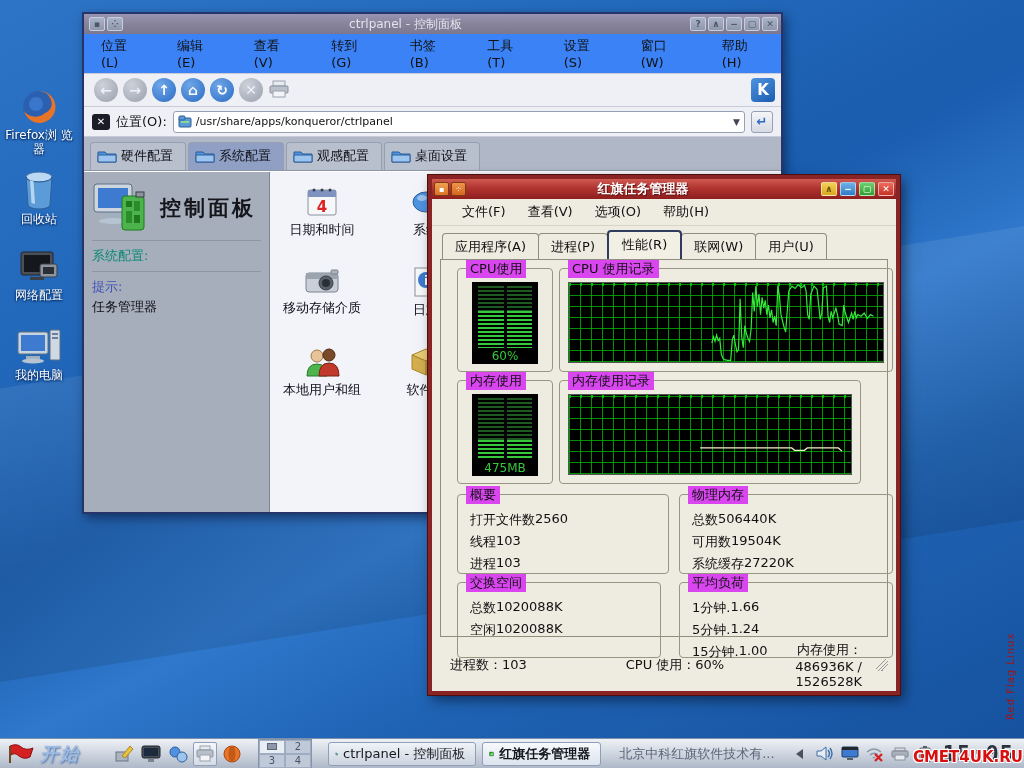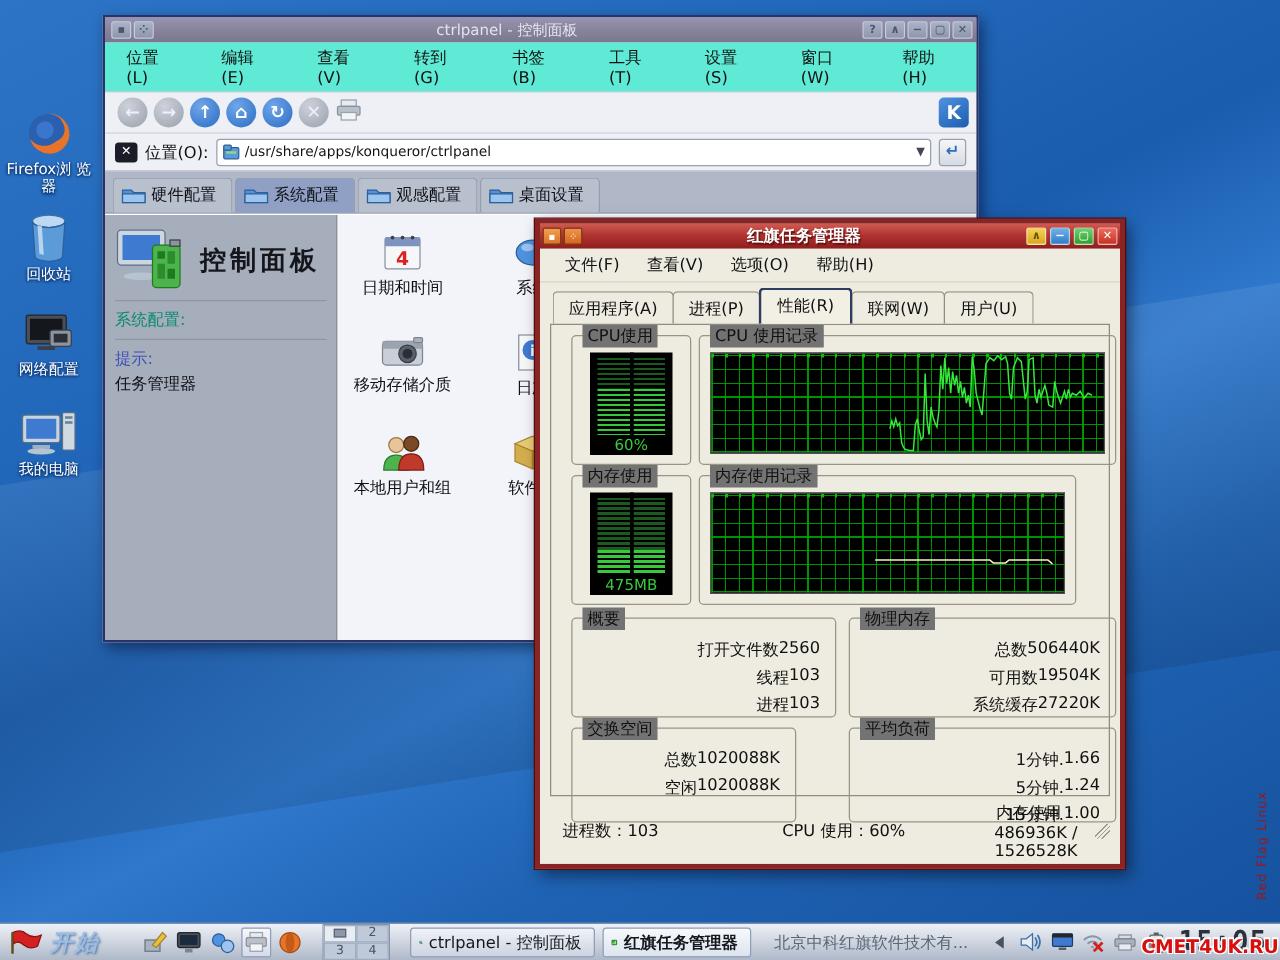--- a/index.html
+++ b/index.html
@@ -31,21 +31,21 @@
   .konq { position:absolute; left:82px; top:12px; width:701px; height:502px; z-index:10;
     border:2px solid #25356b; background:#eef0f5; box-shadow:3px 4px 10px rgba(0,0,20,.45);
     display:flex; flex-direction:column; }
   .konq-titlebar { height:20px; flex:0 0 20px; display:flex; align-items:center; padding:0 3px;
     background:linear-gradient(180deg,#98a); background:linear-gradient(180deg,#9894b2 0%, #868299 55%, #7b7790 100%); }
   .konq-title { flex:1; text-align:center; color:#e3e3ec; font-size:12px; }
   .tbtn { width:16px; height:14px; margin-left:2px; display:inline-flex; align-items:center; justify-content:center;
     background:linear-gradient(180deg,#a9b2c6,#8e97ad); border:1px solid #c6cdde; border-radius:2px;
     color:#4d5669; font-size:9px; font-weight:bold; line-height:1; cursor:pointer; }
   .konq-menubar { flex:0 0 26px; display:flex; align-items:center; gap:18px; padding:0 8px;
-    background:#5eead4; border-bottom:1px solid #c9ccd8; color:#111; }
+    background:#3b82f6; border-bottom:1px solid #c9ccd8; color:#111; }
   .konq-menubar span { padding:3px 9px; cursor:pointer; }
   .konq-toolbar { flex:0 0 33px; display:flex; align-items:center; gap:5px; padding:0 6px 0 10px;
     background:#eef0f5; border-bottom:1px solid #c9ccd8; }
   .ticon { width:24px; height:24px; border-radius:50%; display:inline-flex; align-items:center; justify-content:center;
     color:#fff; font-size:14px; font-weight:bold; cursor:pointer; }
   .ticon.dis { background:radial-gradient(circle at 35% 30%, #cdd2da, #9aa0ac); color:#eef; }
   .ticon.act { background:radial-gradient(circle at 35% 30%, #6fa6e8, #2b6cc4); }
   .tspacer { flex:1; }
   .kde-logo { width:24px; height:24px; border-radius:4px; background:linear-gradient(145deg,#4f93e0,#1c5cb0);
     color:#fff; font-weight:bold; font-size:15px; display:flex; align-items:center; justify-content:center; cursor:pointer; }
@@ -89,47 +89,47 @@
     display:inline-flex; align-items:center; justify-content:center; cursor:pointer; font-size:8px; color:#fff; }
   .tm-ico.a { background:linear-gradient(#f2a050,#d9732a); }
   .tm-ico.b { background:linear-gradient(#f0944a,#d4651f); letter-spacing:0; }
   .tm-title { flex:1; text-align:center; color:#fff; font-weight:bold; font-size:13px; text-shadow:1px 1px 1px #5c1010; }
   .tm-btn { width:16px; height:14px; margin-left:3px; border-radius:2px; border:1px solid rgba(255,255,255,.55);
     display:inline-flex; align-items:center; justify-content:center; font-size:9px; font-weight:bold; color:#fff; cursor:pointer; }
   .tm-btn.shade { background:linear-gradient(#f3d055,#d8a81e); color:#6b5200; }
   .tm-btn.min { background:linear-gradient(#6fb1e8,#2f7cc4); }
   .tm-btn.max { background:linear-gradient(#6fd06f,#2f9e2f); }
   .tm-btn.close { background:linear-gradient(#ef6a5a,#c43326); }
-  .tm-menubar { flex:0 0 27px; display:flex; align-items:center; padding:0 10px; gap:2px;
+  .tm-menubar { flex:0 0 27px; display:flex; align-items:center; padding:0 20px; gap:2px;
     background:#eeebe0; border-bottom:1px solid #d8d4c4; color:#111; }
   .tm-menubar span { padding:3px 10px; cursor:pointer; }
   .tm-tabbar { flex:0 0 29px; display:flex; align-items:flex-end; padding:4px 10px 0 10px; }
   .tmtab { padding:4px 12px 3px 12px; font-size:13px; color:#111; background:#eeebe0;
     border:1px solid #8f8d7c; border-bottom:none; border-radius:4px 4px 0 0; margin-right:-1px; cursor:pointer; }
   .tmtab.active { border:2px solid #2f3c5e; border-bottom:none; background:#f2efe5; position:relative; z-index:2;
     padding:4px 13px 5px 13px; }
   .tm-page { flex:1; position:relative; border:1px solid #8f8d7c; margin:0 8px 2px 8px; background:#eeebe0; }
   .gbox { position:absolute; border:1px solid #989683; border-radius:4px; }
-  .gbox-legend { position:absolute; top:-9px; left:8px; background:#737373; padding:0 4px; font-size:13px; color:#111; }
+  .gbox-legend { position:absolute; top:-9px; left:8px; background:#d946ef; padding:0 4px; font-size:13px; color:#111; }
   .led-meter { position:relative; width:66px; height:82px; margin:13px auto 0 auto; background:#000; padding:4px 6px 16px 6px; }
   .led-stack { position:relative; width:100%; height:100%; display:flex; flex-direction:column; }
   .led-dim { flex:1; background:repeating-linear-gradient(180deg, #1c5a22 0 2px, #000 2px 4px); }
   .led-bright { background:repeating-linear-gradient(180deg, #35c93b 0 2px, #000 2px 4px); }
   .led-divider { position:absolute; left:50%; top:0; width:3px; height:100%; margin-left:-1px; background:#000; }
   .led-value { position:absolute; left:0; bottom:1px; width:100%; text-align:center; color:#35c93b; font-size:12px; }
   .graph { position:absolute; left:8px; top:13px; right:8px; bottom:8px; background-color:#000; border:1px solid #555;
     background-image:
       repeating-linear-gradient(90deg, #00c400 0 2px, transparent 2px 11px),
       repeating-linear-gradient(90deg, rgba(0,170,0,.85) 0 1px, transparent 1px 11px),
       repeating-linear-gradient(0deg, rgba(0,170,0,.85) 0 1px, transparent 1px 11px);
     background-size:100% 3px, 100% 100%, 100% 100%;
     background-repeat:no-repeat, repeat, repeat; }
   .graph svg { position:absolute; inset:0; width:100%; height:100%; }
   .g-rows { position:absolute; left:12px; right:12px; top:14px; }
-  .g-row { display:flex; justify-content:flex-end; padding:2px 0; font-size:13px; color:#111; }
+  .g-row { display:flex; justify-content:flex-start; padding:2px 0; font-size:13px; color:#111; }
   .tm-statusbar { flex:0 0 24px; display:flex; align-items:center; background:#eeebe0; padding:0 8px; color:#111; font-size:13px; }
   .tm-statusbar .st { padding:2px 10px; }
   .tm-statusbar .st1 { flex:0 0 150px; }
   .tm-statusbar .st2 { flex:0 0 170px; text-align:center; }
   .tm-statusbar .st3 { flex:1; text-align:right; }
   .grip { width:12px; height:12px; margin-left:4px;
     background:linear-gradient(135deg, transparent 40%, #999 40% 45%, transparent 45% 55%, #999 55% 60%, transparent 60% 70%, #999 70% 75%, transparent 75%); }
 
   
   .taskbar { position:absolute; left:0; bottom:0; width:1024px; height:30px; z-index:40;
@@ -456,21 +456,21 @@
             <div class="g-row">
               <span>可用数</span>
               <span>19504K</span>
             </div>
             <div class="g-row">
               <span>系统缓存</span>
               <span>27220K</span>
             </div>
           </div>
       </div>
-      <div class="gbox" style="left:16px; top:322px; width:180px; height:76px;">
+      <div class="gbox" style="left:16px; top:322px; width:204px; height:76px;">
         <span class="gbox-legend">交换空间</span>
         <div class="g-rows">
             <div class="g-row">
               <span>总数</span>
               <span>1020088K</span>
             </div>
             <div class="g-row">
               <span>空闲</span>
               <span>1020088K</span>
             </div>

